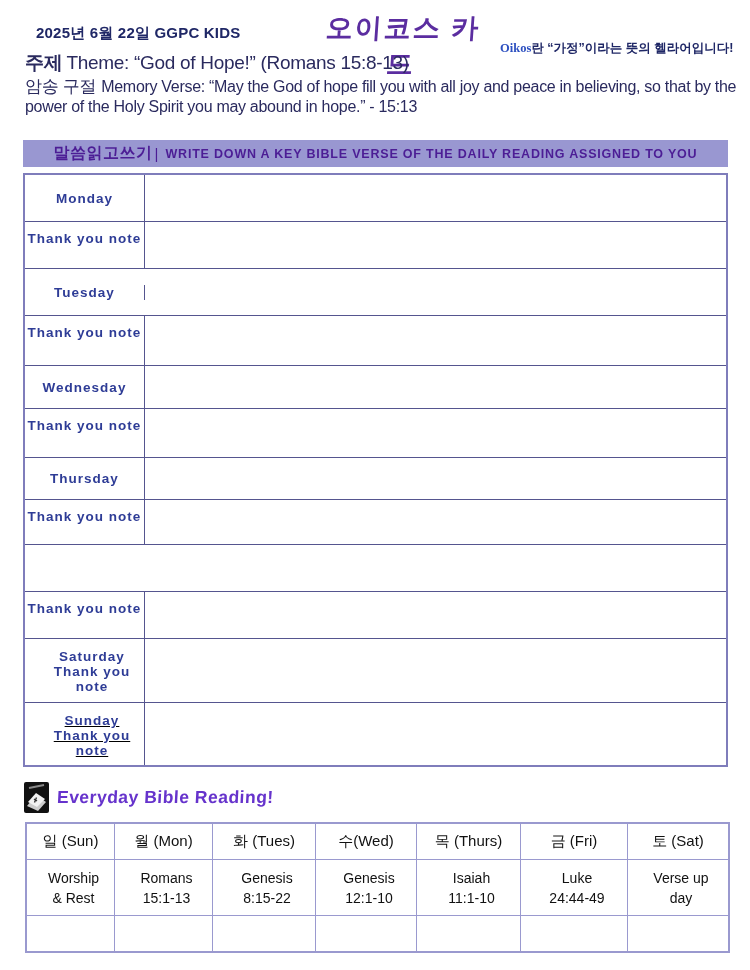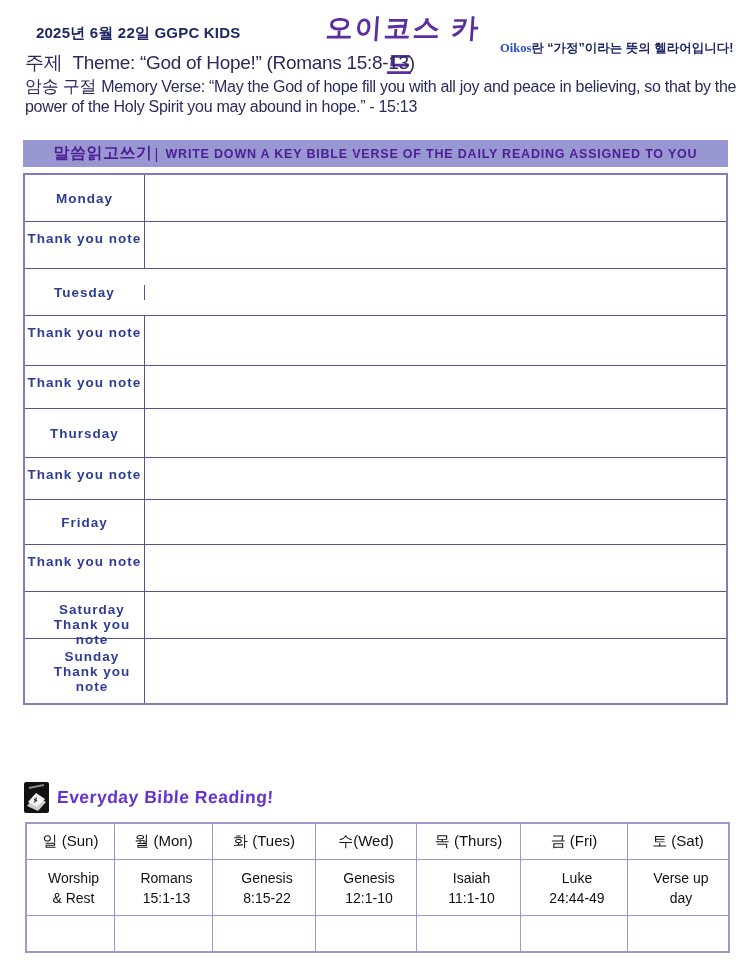--- a/index.html
+++ b/index.html
@@ -18,21 +18,21 @@
     transform:skewX(-4deg);
   }
   .oikos-note{
     position:absolute;left:500px;top:40px;width:245px;font-size:12.5px;
     font-weight:bold;color:#1f2766;white-space:nowrap;
   }
   .oikos-word{color:#2d50c0;font-family:"Liberation Serif","DejaVu Serif",serif;font-weight:bold;}
   .theme-line{
     position:absolute;left:25px;top:50px;font-size:19px;color:#2a2a5e;letter-spacing:-0.3px;
   }
-  .theme-kr{font-weight:400;margin-right:10px;}
+  .theme-kr{font-weight:700;margin-right:4px;}
   .memory-line{
     position:absolute;left:25px;top:77px;width:716px;font-size:16px;color:#2a2a5e;
     line-height:20px;letter-spacing:-0.3px;
   }
   .memory-kr{font-size:17px;margin-right:5px;}
   
   .banner{
     position:absolute;left:23px;top:140px;width:705px;height:27px;
     background:#9997d1;color:#4c1d95;display:flex;align-items:center;justify-content:center;
     box-sizing:border-box;
@@ -51,21 +51,21 @@
   .wrow:nth-child(2){height:47px;}
   .wrow:nth-child(3){height:47px;align-items:center;}
   .wrow:nth-child(4){height:50px;}
   .wrow:nth-child(5){height:43px;}
   .wrow:nth-child(6){height:49px;}
   .wrow:nth-child(7){height:42px;}
   .wrow:nth-child(8){height:45px;}
   .wrow:nth-child(9){height:47px;}
   .wrow:nth-child(10){height:47px;}
   .wrow:nth-child(11){height:64px;}
-  .wrow:nth-child(12){height:62px;}
+  .wrow:nth-child(12){height:62px;text-decoration:underline;}
   .wlabel{
     width:120px;box-sizing:border-box;border-right:1px solid #55558f;
     display:flex;flex-direction:column;align-items:center;justify-content:center;
     color:#2e3c96;font-weight:bold;font-size:13.5px;letter-spacing:1px;text-align:center;
   }
   .wrow.note .wlabel{justify-content:flex-start;padding-top:9px;}
   .wrow.combined .wlabel{justify-content:space-between;padding:10px 0 12px 15px;}
   .wcell{flex:1;}
   
   .ebr-head{position:absolute;left:24px;top:782px;display:flex;align-items:center;}
@@ -126,42 +126,45 @@
           <span>Tuesday</span>
         </div>
         <div class="wcell"></div>
       </div>
     <div class="wrow note">
         <div class="wlabel">
           <span>Thank you note</span>
         </div>
         <div class="wcell"></div>
       </div>
+    <div class="wrow day">
+        <div class="wlabel">
+          <span>Wednesday</span>
+        </div>
+        <div class="wcell"></div>
+      </div>
     <div class="wrow note">
         <div class="wlabel">
           <span>Thank you note</span>
         </div>
         <div class="wcell"></div>
       </div>
     <div class="wrow day">
         <div class="wlabel">
           <span>Thursday</span>
         </div>
         <div class="wcell"></div>
       </div>
     <div class="wrow note">
         <div class="wlabel">
           <span>Thank you note</span>
         </div>
         <div class="wcell"></div>
       </div>
     <div class="wrow day">
-        <div class="wlabel">
-          <span>Friday</span>
-        </div>
         <div class="wcell"></div>
       </div>
     <div class="wrow note">
         <div class="wlabel">
           <span>Thank you note</span>
         </div>
         <div class="wcell"></div>
       </div>
     <div class="wrow combined">
         <div class="wlabel">

